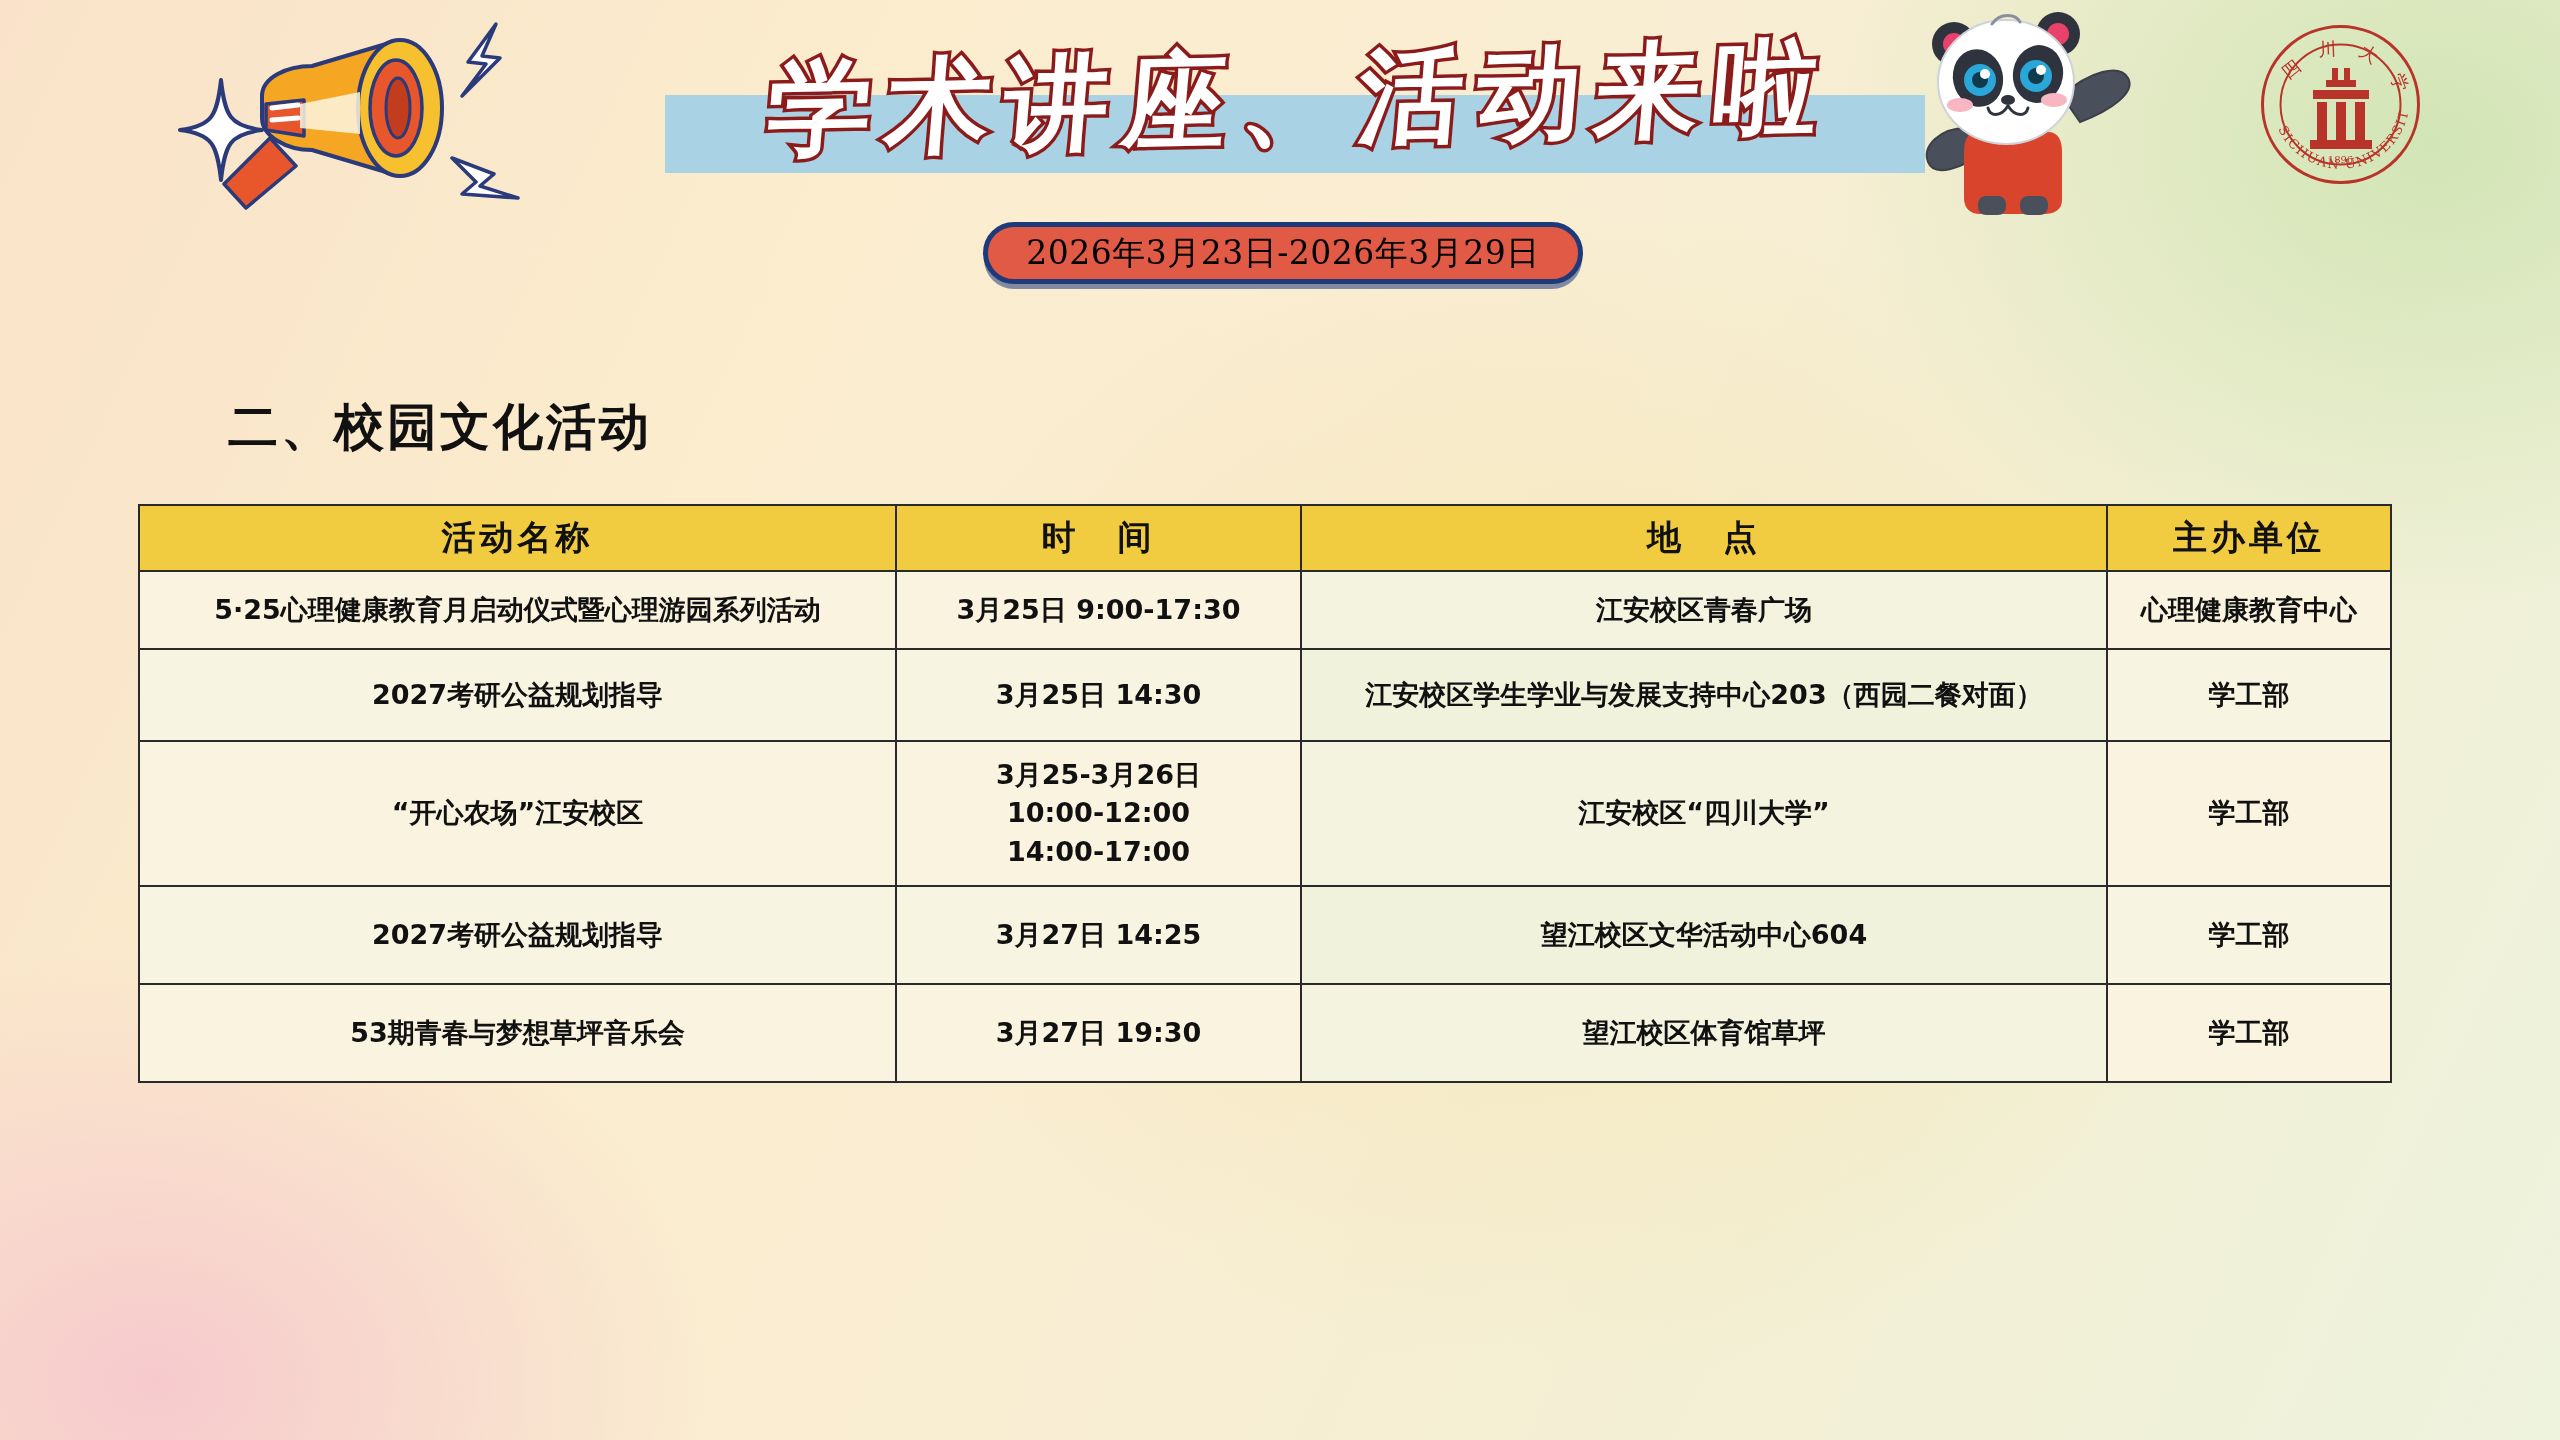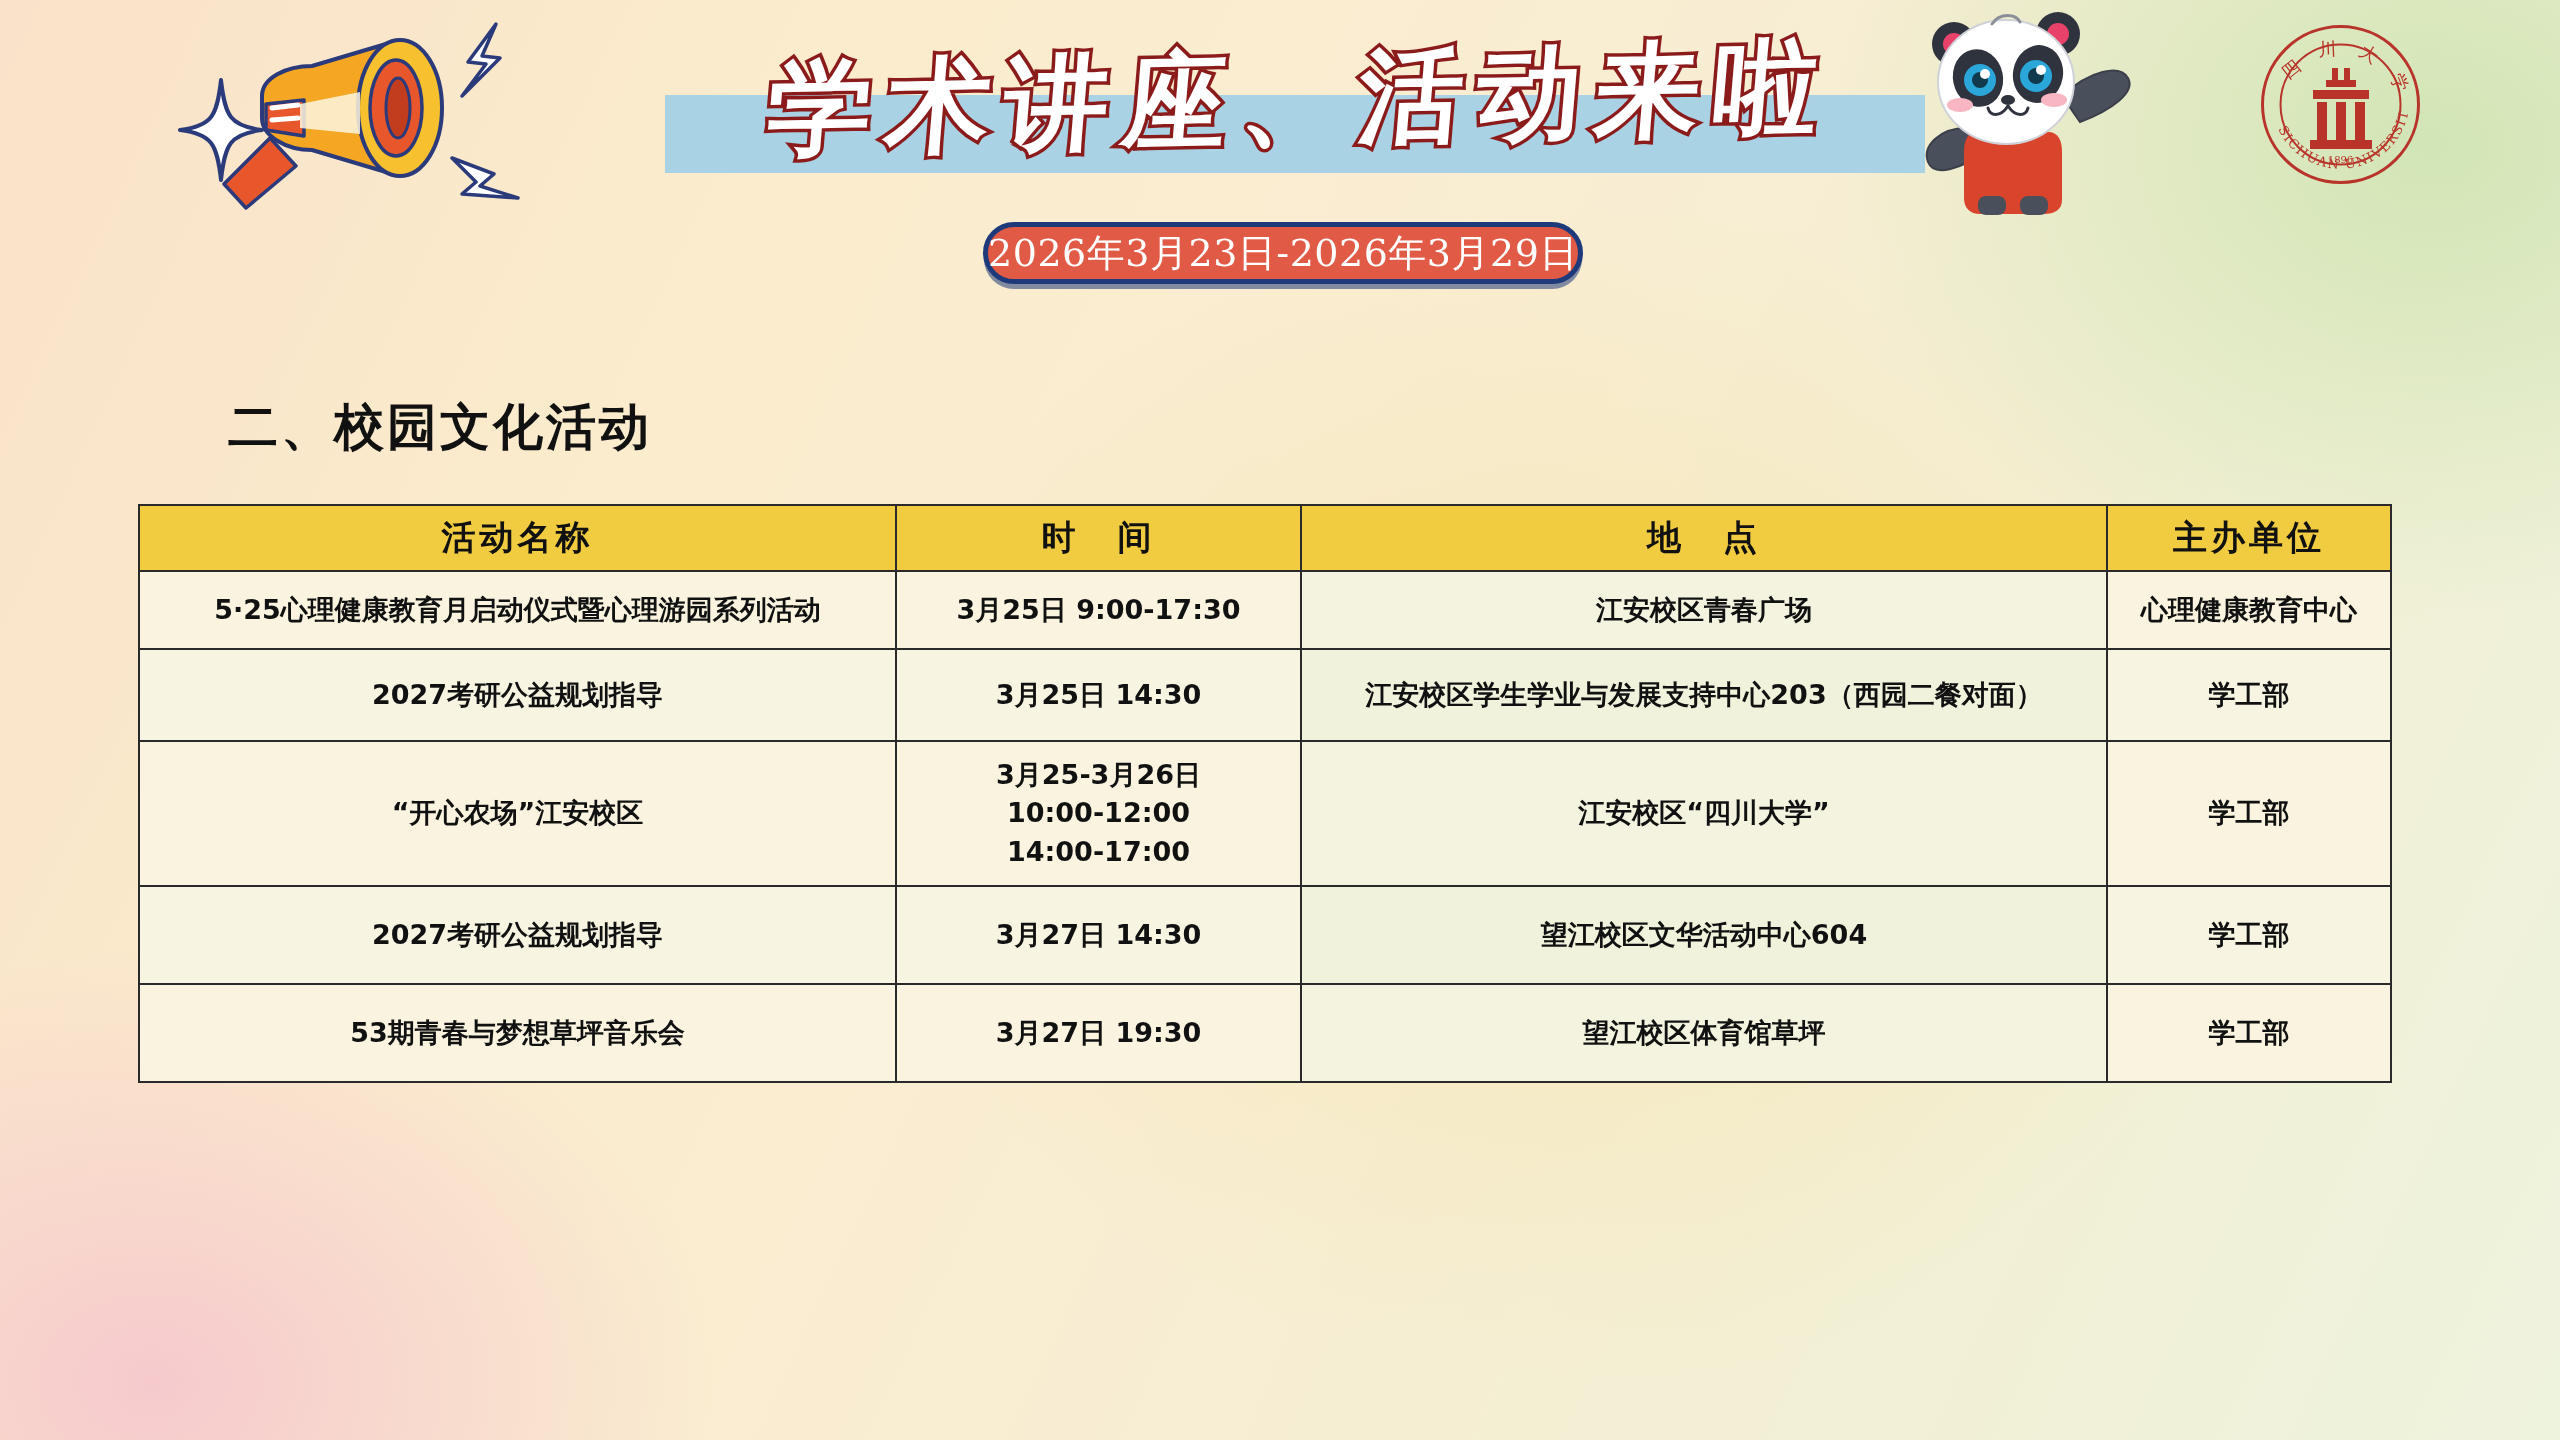--- a/index.html
+++ b/index.html
@@ -43,21 +43,21 @@
   .date-pill{
     position:absolute; left:983px; top:222px; width:600px; height:62px;
     background:#e05a45;
     border:5px solid #1f3a7a;
     border-radius:34px;
     display:flex; align-items:center; justify-content:center;
     box-shadow:0 6px 0 -1px rgba(31,58,122,0.55);
   }
   .date-pill span{
     font-family:"DejaVu Serif","Liberation Serif",serif;
-    font-size:38px; color:#ffffff; letter-spacing:.5px; white-space:nowrap;
+    font-size:33px; color:#000000; letter-spacing:.5px; white-space:nowrap;
   }
 
   
   .panda{ position:absolute; left:1880px; top:0px; width:260px; height:215px; }
 
   
   .uni-logo{ position:absolute; left:2258px; top:22px; width:165px; height:165px; }
 
   
   .section-heading{
@@ -239,21 +239,21 @@
       <tr class="r3">
         <td>“开心农场”江安校区</td>
         <td class="multiline">3月25-3月26日
 10:00-12:00
 14:00-17:00</td>
         <td>江安校区“四川大学”</td>
         <td>学工部</td>
       </tr>
       <tr class="r4">
         <td>2027考研公益规划指导</td>
-        <td>3月27日 14:30</td>
+        <td>3月27日 14:25</td>
         <td>望江校区文华活动中心604</td>
         <td>学工部</td>
       </tr>
       <tr class="r5">
         <td>53期青春与梦想草坪音乐会</td>
         <td>3月27日 19:30</td>
         <td>望江校区体育馆草坪</td>
         <td>学工部</td>
       </tr>
     </tbody>

